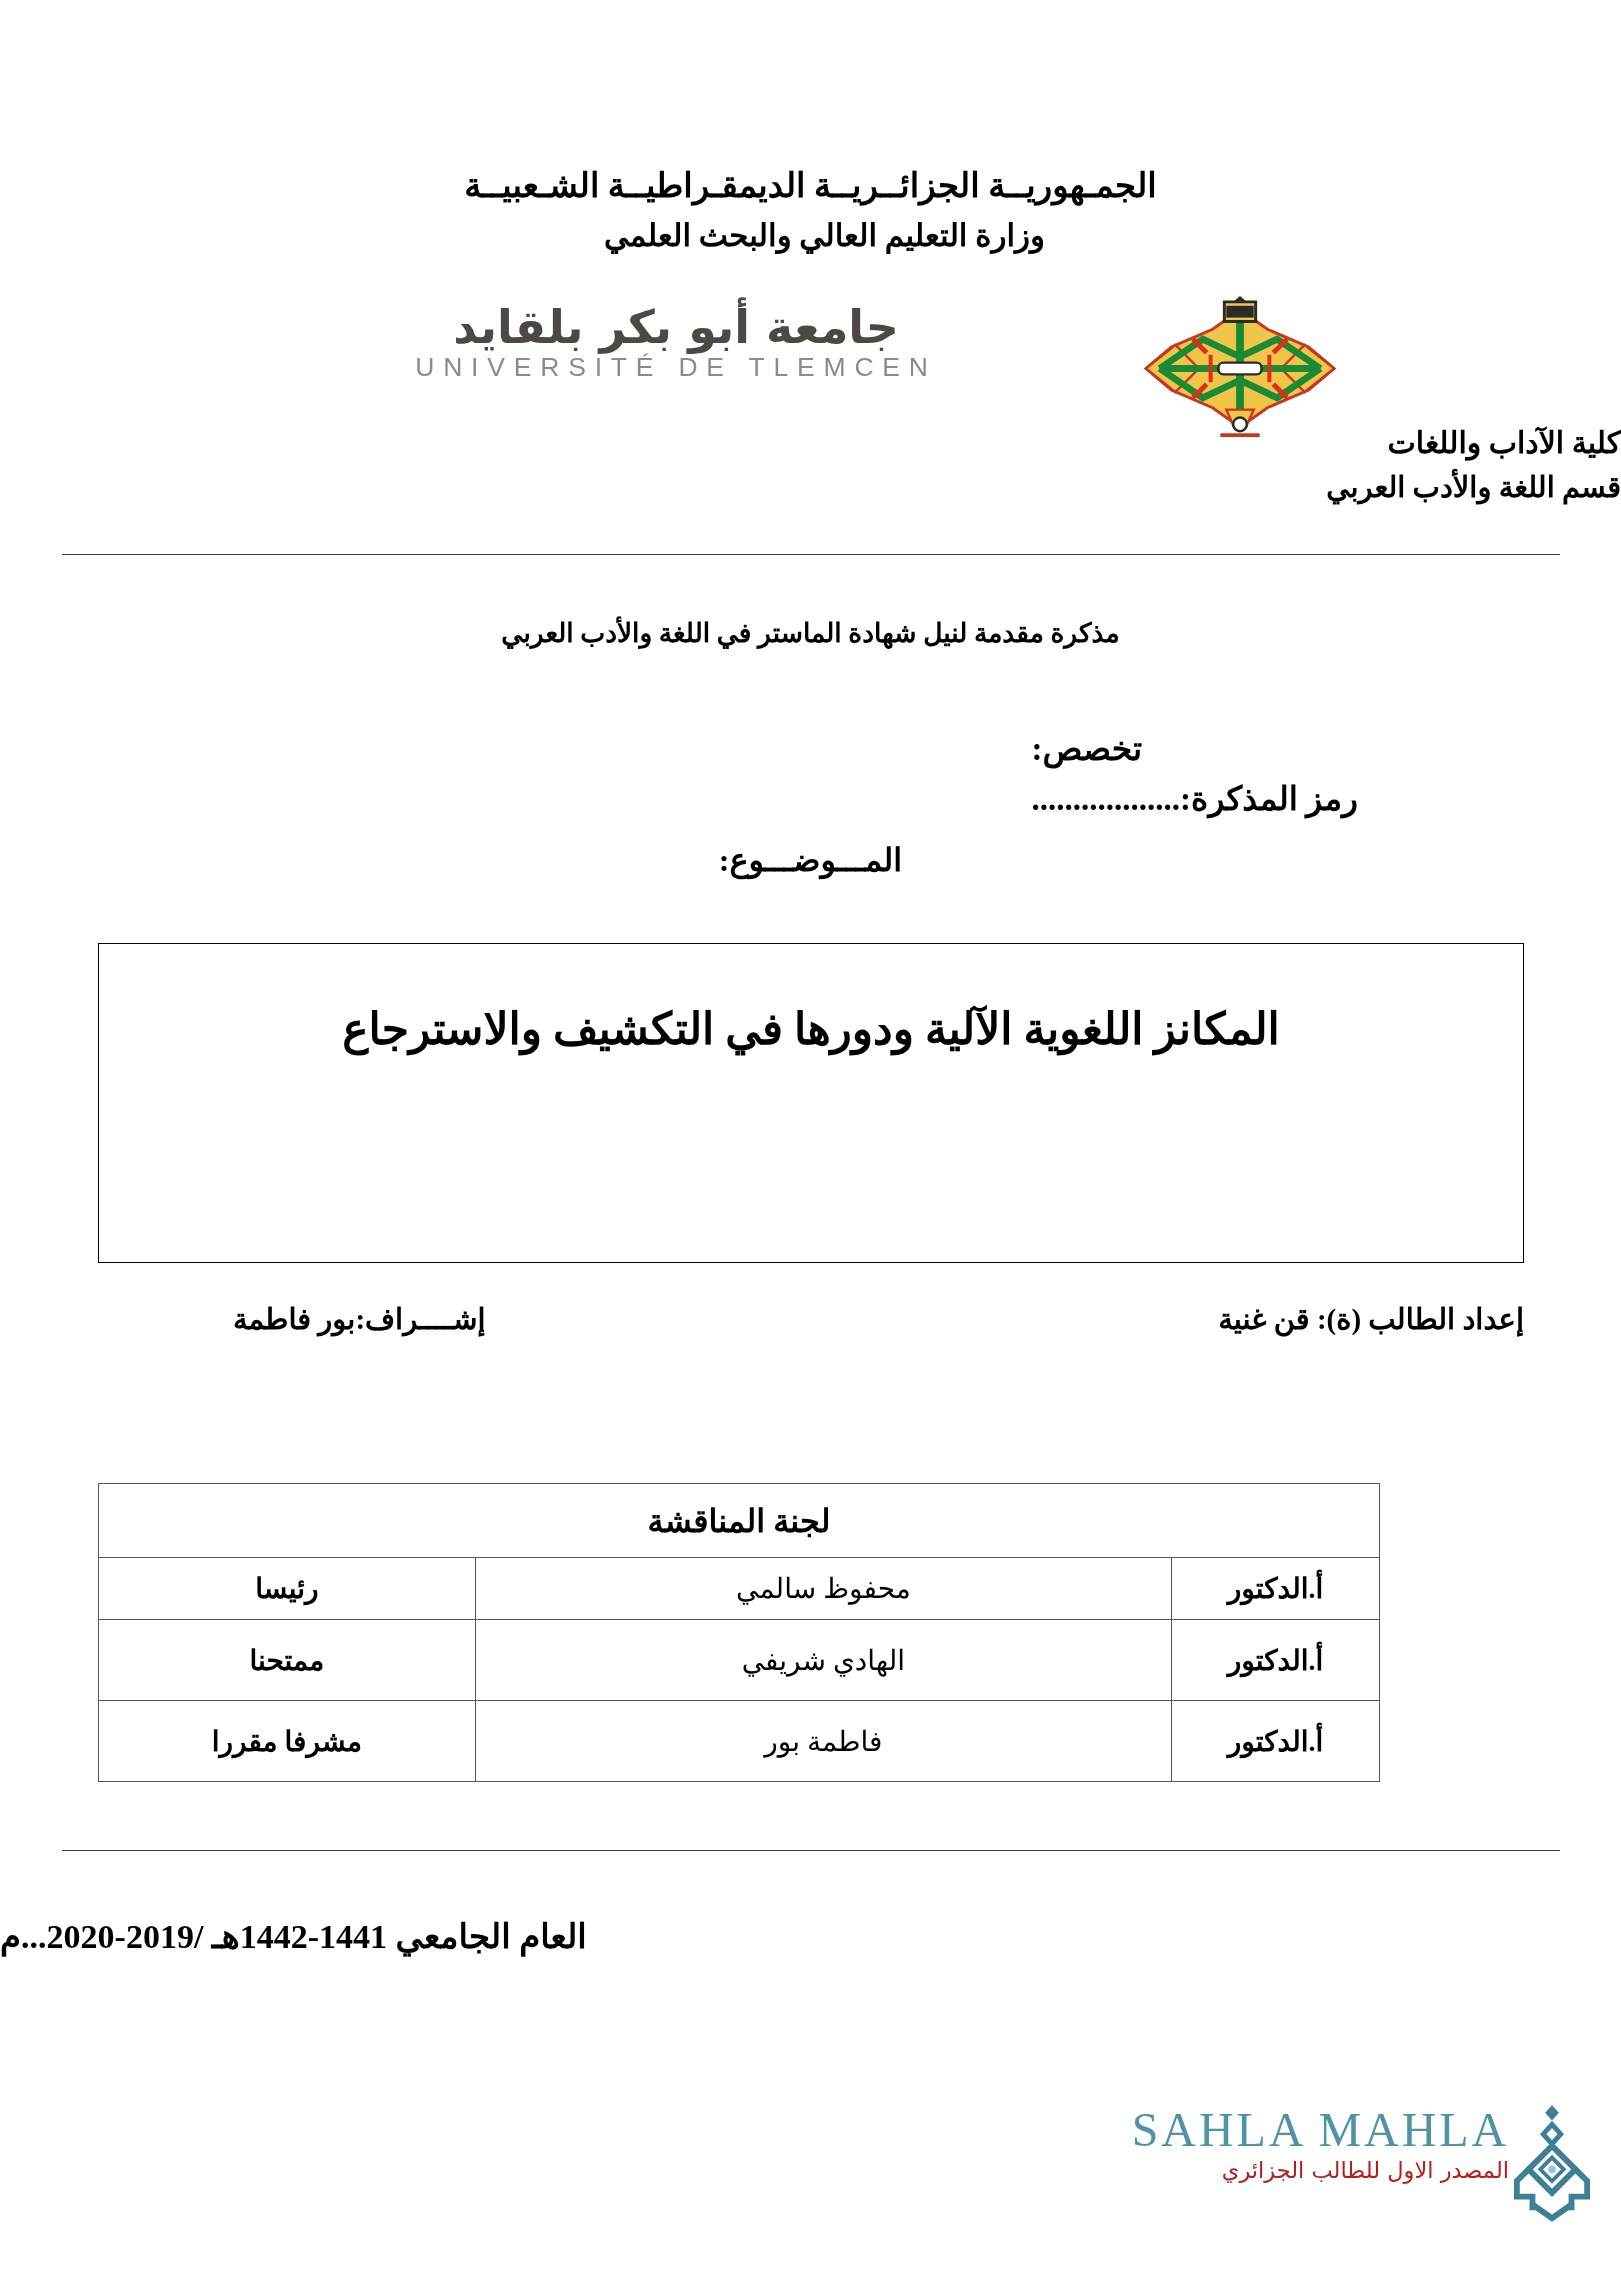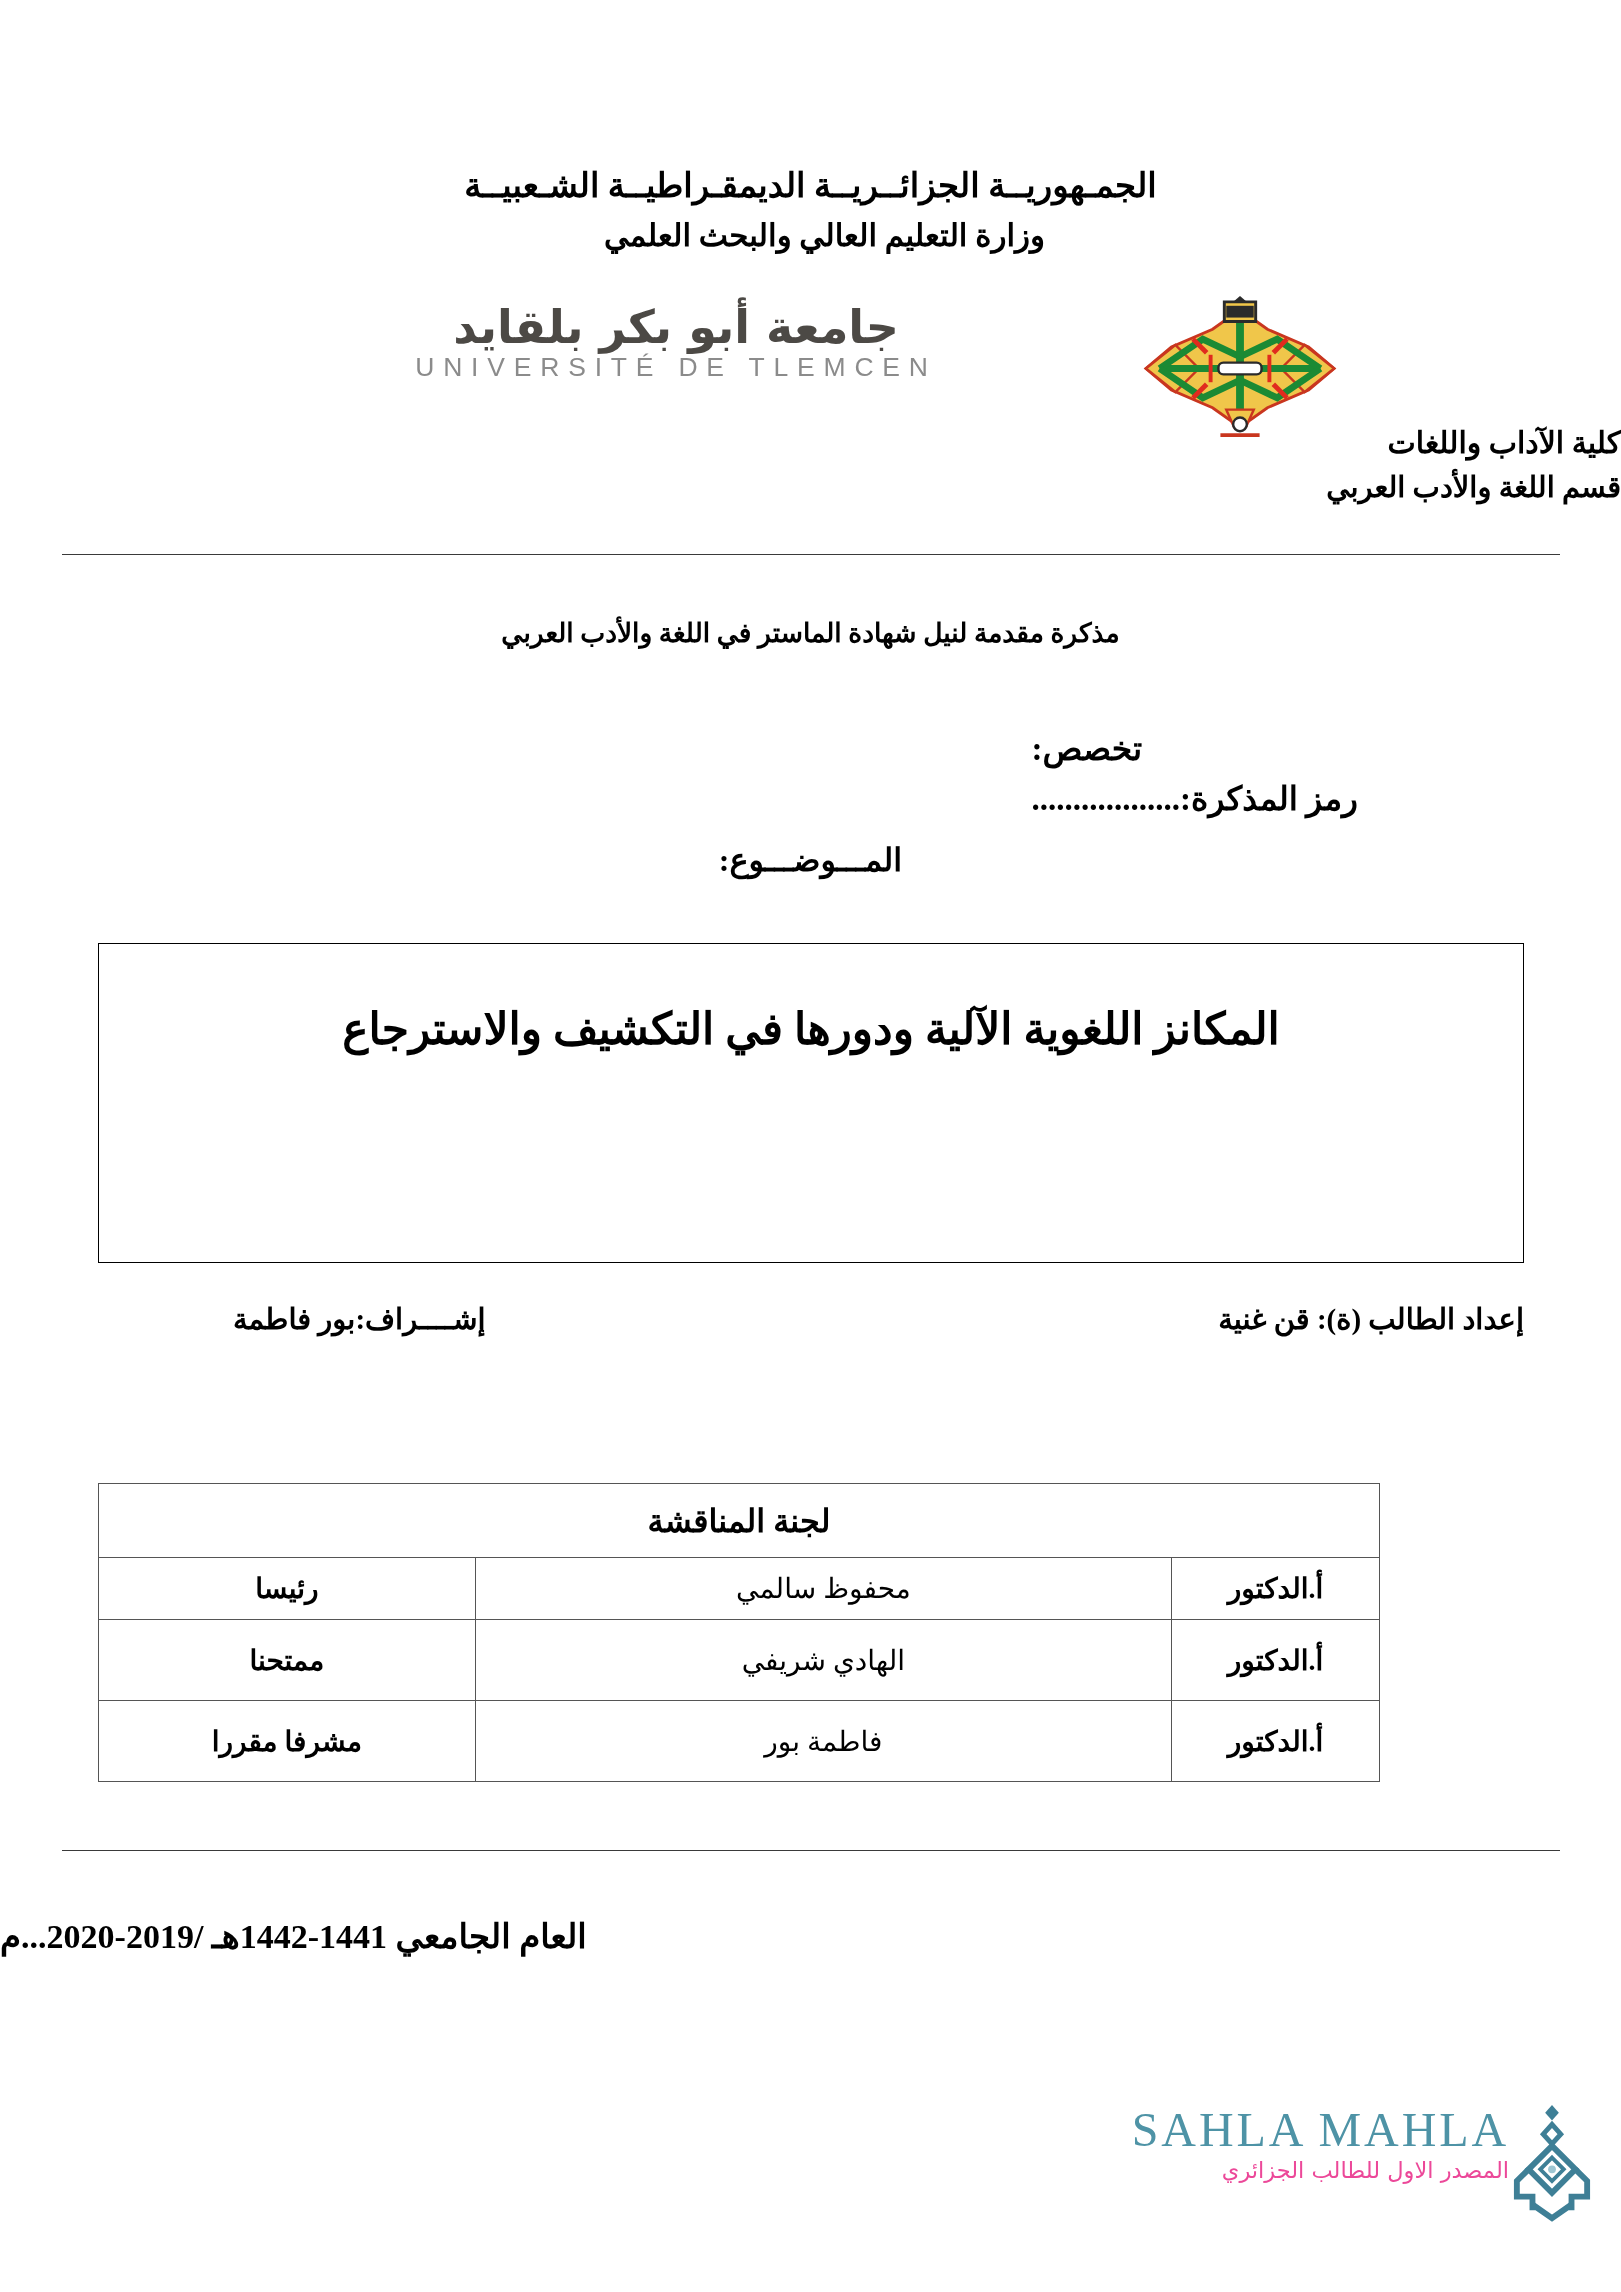--- a/index.html
+++ b/index.html
@@ -278,21 +278,21 @@
     font-family: "Liberation Serif", serif;
     font-size: 48px;
     letter-spacing: 2.9px;
     color: #4e93a6;
     line-height: 1.05;
     white-space: nowrap;
   }
   .wm-sub {
     font-family: "DejaVu Sans", sans-serif;
     font-size: 22.5px;
-    color: #ec4899;
+    color: #b91c1c;
     direction: rtl;
     margin-top: 2px;
     white-space: nowrap;
   }
   .wm-mark {
     position: absolute;
     left: 380px;
     top: -3.9px;
     width: 90px;
     height: 123px;

